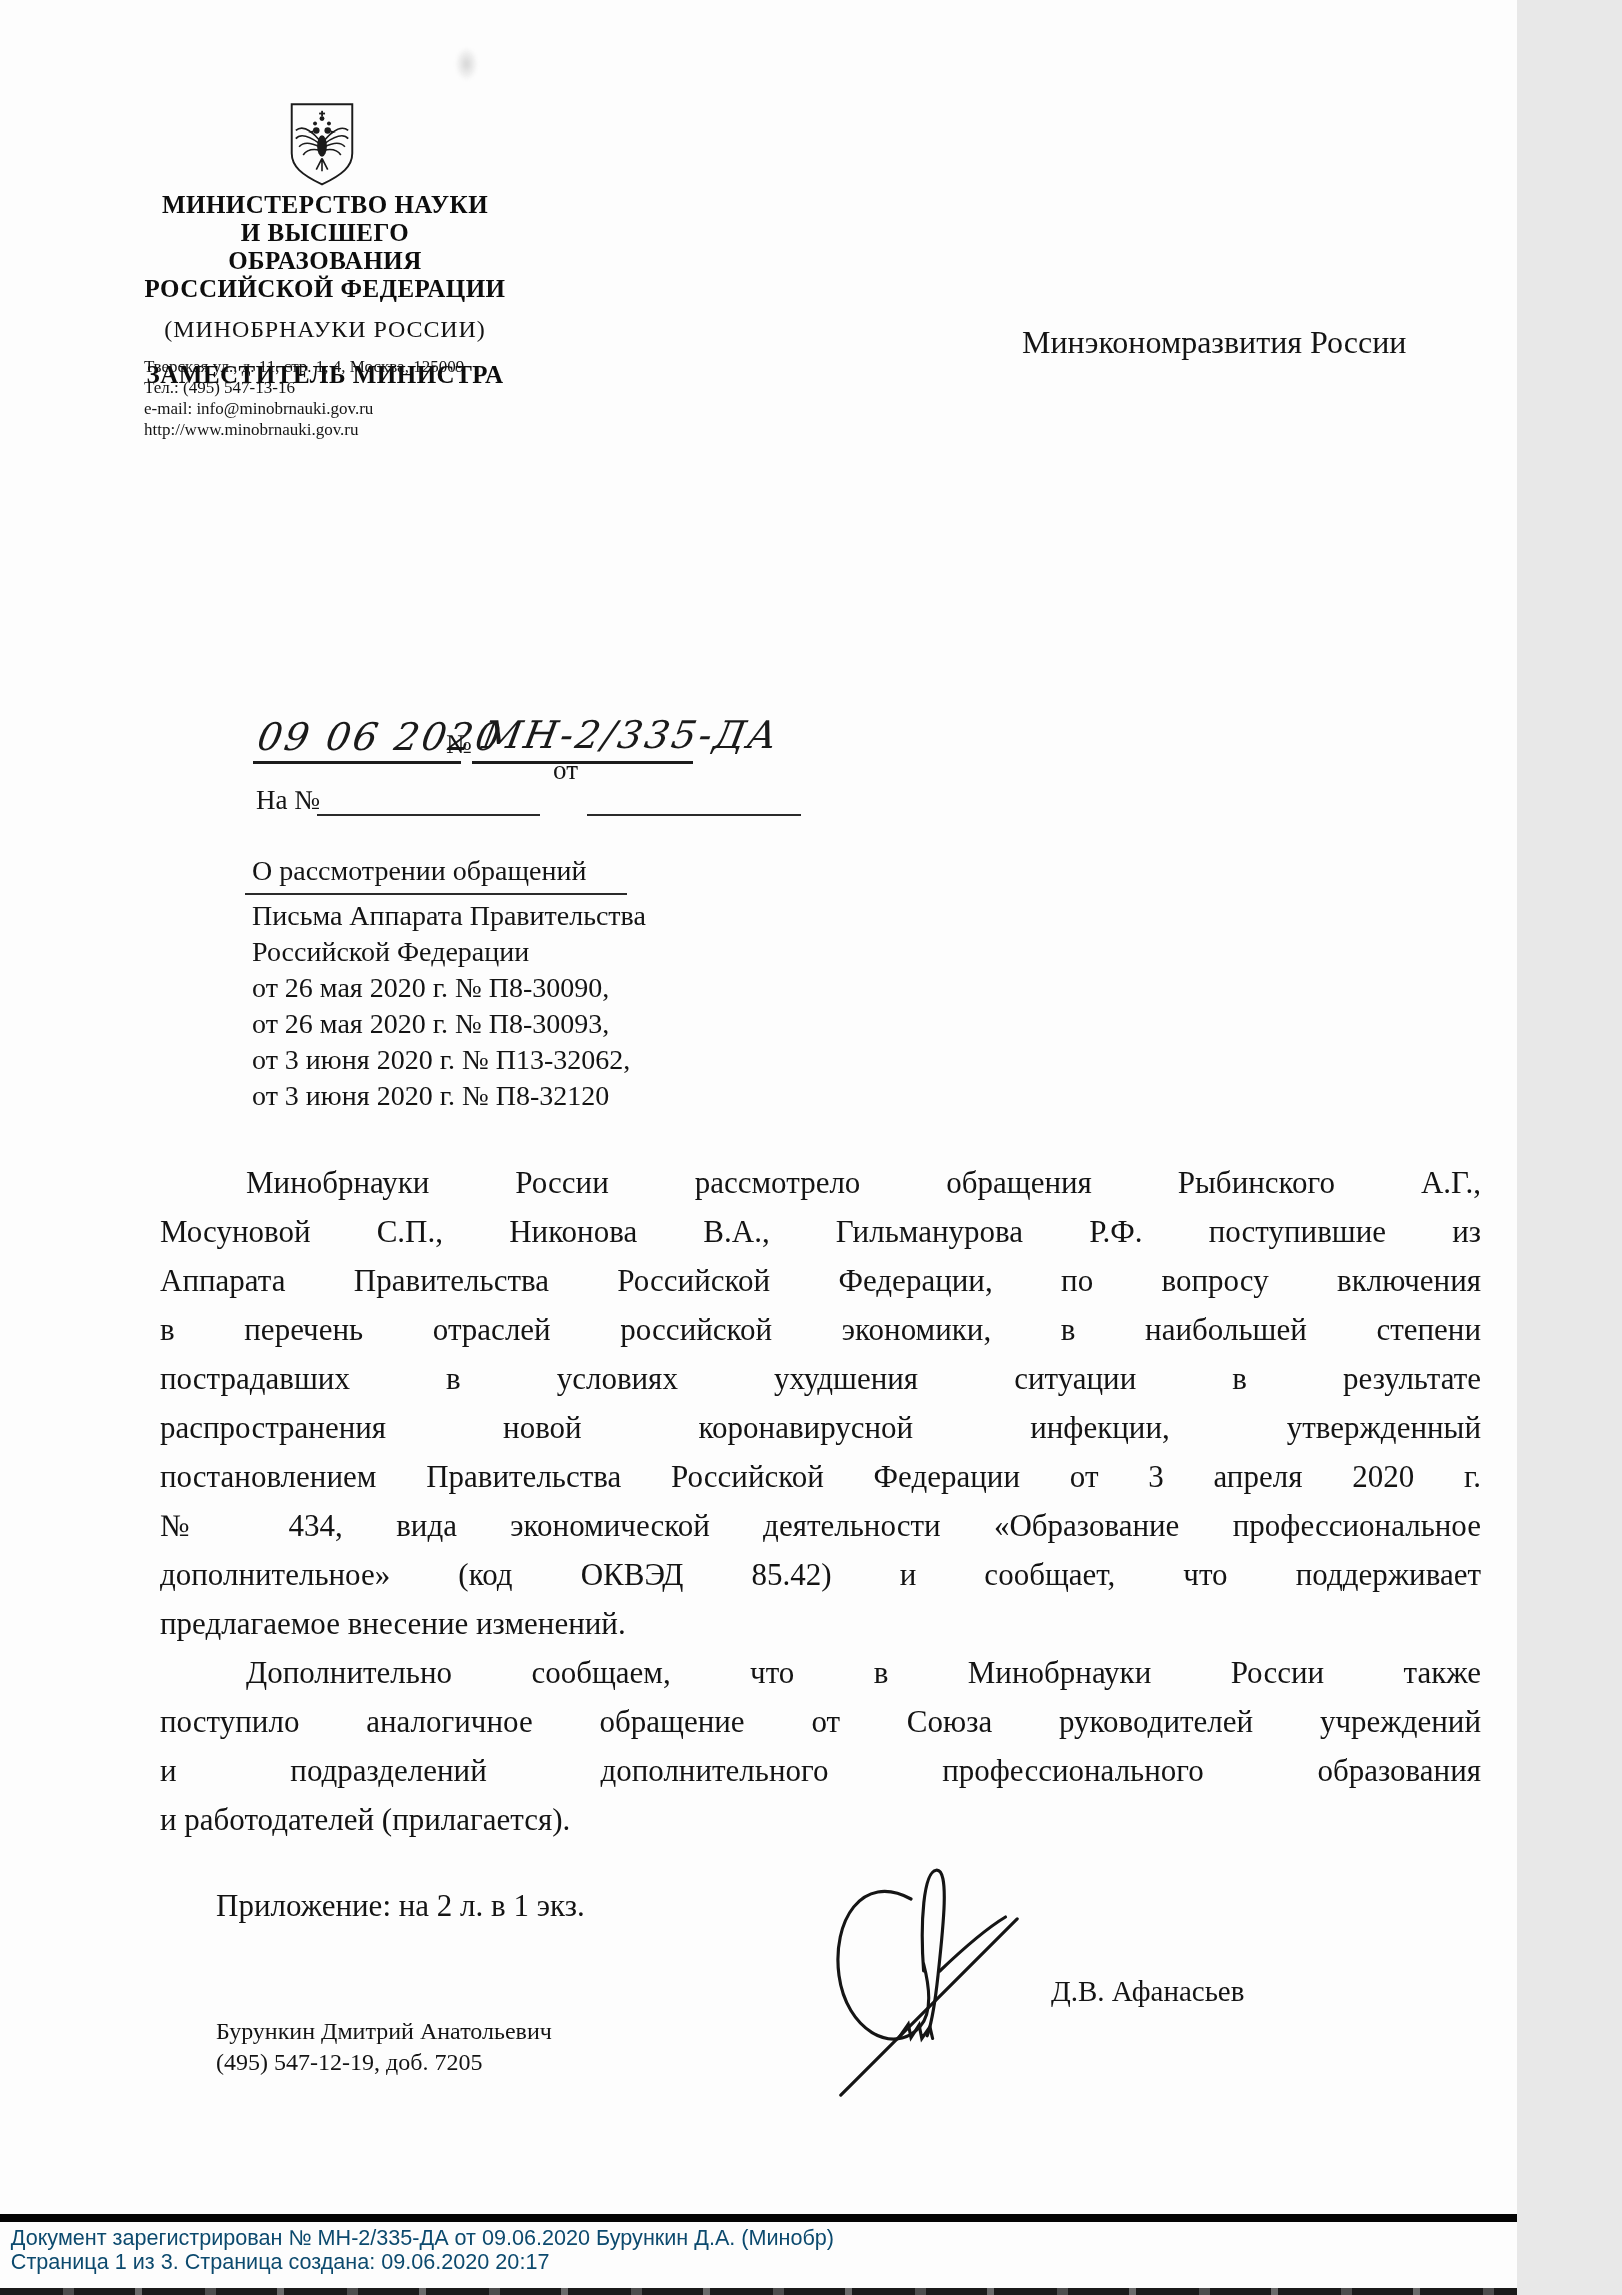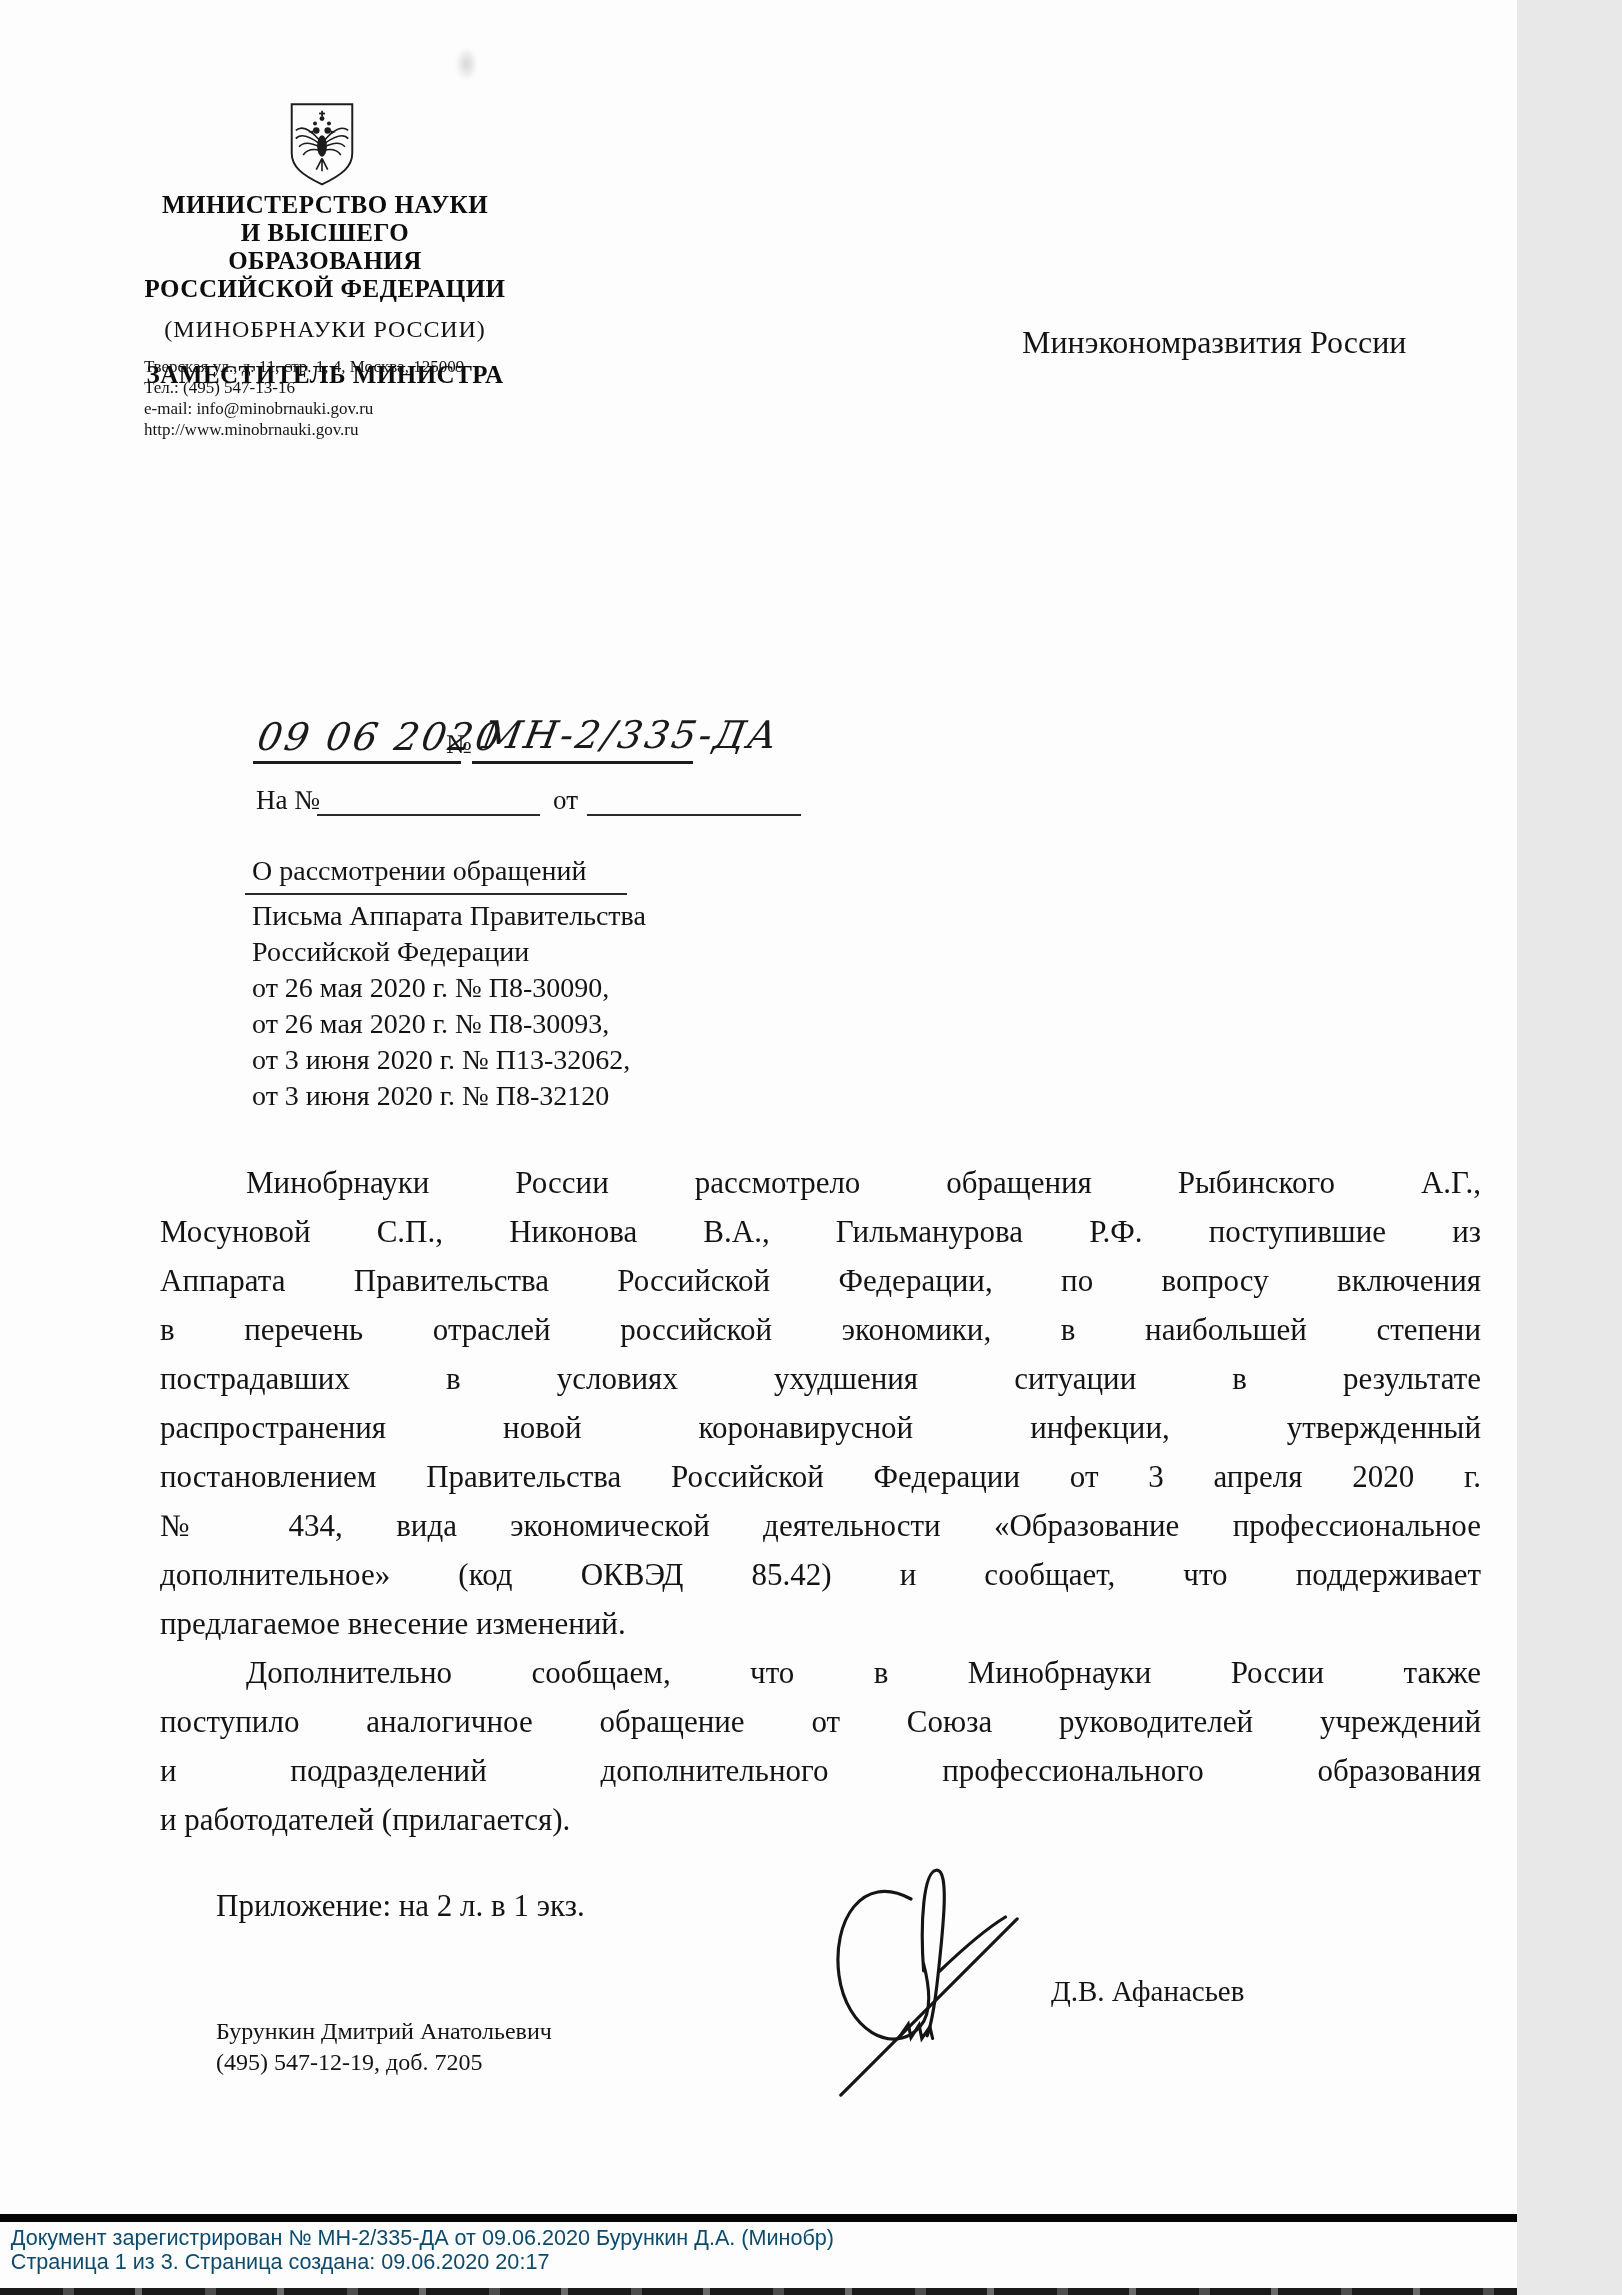--- a/index.html
+++ b/index.html
@@ -121,21 +121,21 @@
   <div class="abs addressee">Минэкономразвития России</div>
 
   <div class="abs hw" style="left:258px;top:715px;">09 06 2020</div>
   <div class="abs rule" style="left:253px;top:761px;width:208px;"></div>
   <div class="abs no-sign" style="left:446px;top:729px;">№</div>
   <div class="abs hw" style="left:483px;top:713px;">МН-2/335-ДА</div>
   <div class="abs rule" style="left:472px;top:761px;width:221px;"></div>
 
   <div class="abs ref-label" style="left:256px;top:785px;">На №</div>
   <div class="abs rule-thin" style="left:317px;top:814px;width:223px;"></div>
-  <div class="abs ref-label" style="left:553px;top:785px;">от</div>
+  <div class="abs ref-label" style="left:553px;top:755px;">от</div>
   <div class="abs rule-thin" style="left:587px;top:814px;width:214px;"></div>
 
   <div class="abs subject-title">О рассмотрении обращений</div>
   <div class="abs rule-thin" style="left:245px;top:893px;width:382px;"></div>
   <div class="abs subject-lines">
       <div class="subject-line">Письма Аппарата Правительства</div>
       <div class="subject-line">Российской Федерации</div>
       <div class="subject-line">от 26 мая 2020 г. № П8-30090,</div>
       <div class="subject-line">от 26 мая 2020 г. № П8-30093,</div>
       <div class="subject-line">от 3 июня 2020 г. № П13-32062,</div>

